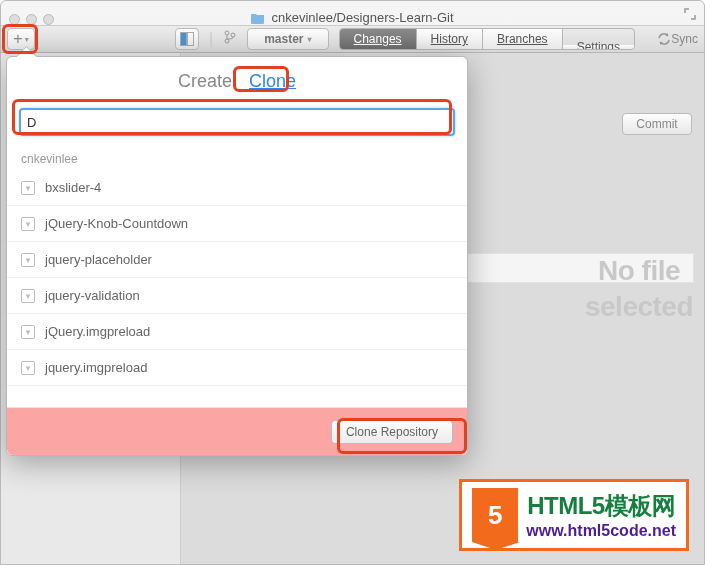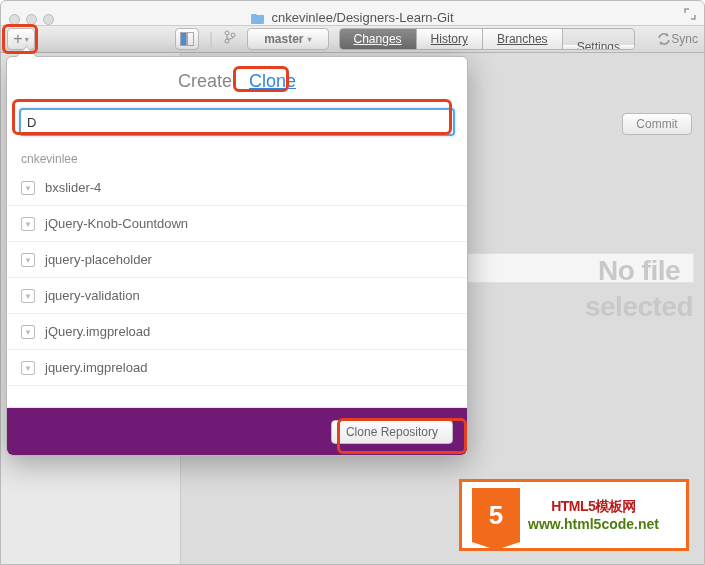--- a/index.html
+++ b/index.html
@@ -56,30 +56,30 @@
 .red-clone { top: 66px; left: 233px; width: 56px; height: 26px; }
 
 .search { margin:0 12px; height:28px; border:2px solid #5aa6e6; border-radius:4px; background:#fff; display:flex; align-items:center; padding:0 6px; font-size:13px; color:#333; box-shadow:0 0 3px rgba(90,166,230,.5); }
 .red-search { top: 99px; left: 12px; width: 440px; height: 36px; }
 
 .group { padding:16px 14px 4px; font-size:12px; color:#999; }
 .repo-list { max-height:245px; overflow:auto; }
 .repo-item { display:flex; align-items:center; gap:10px; padding:10px 14px; border-bottom:1px solid #eee; font-size:13px; color:#666; }
 .repo-icon { width:14px; height:14px; border:1px solid #bbb; border-radius:2px; display:flex; align-items:center; justify-content:center; font-size:9px; color:#bbb; }
 
-.pop-footer { position:absolute; bottom:0; left:0; right:0; height:48px; border-top:1px solid #e5e5e5; display:flex; align-items:center; justify-content:flex-end; padding:0 14px; background:#701a75; border-radius:0 0 6px 6px; }
+.pop-footer { position:absolute; bottom:0; left:0; right:0; height:48px; border-top:1px solid #e5e5e5; display:flex; align-items:center; justify-content:flex-end; padding:0 14px; background:#fca5a5; border-radius:0 0 6px 6px; }
 .clone-btn { height:24px; padding:0 14px; border:1px solid #bbb; border-radius:4px; background:linear-gradient(#fdfdfd,#ececec); font-size:12px; color:#666; display:flex; align-items:center; }
 .red-clonebtn { top: 418px; left: 337px; width: 130px; height: 36px; }
 
 .watermark { position:absolute; right:16px; bottom:14px; width:230px; height:72px; border:3px solid #f26a1b; background:#fff; display:flex; align-items:center; padding:6px 10px; gap:8px; }
 .h5badge { width:48px; height:54px; background:#f26a1b; position:relative; display:flex; align-items:center; justify-content:center; }
 .h5badge::after { content:""; position:absolute; bottom:-8px; left:0; border-left:24px solid transparent; border-right:24px solid transparent; border-top:8px solid #f26a1b; }
 .h5inner { color:#fff; font-weight:bold; font-size:26px; font-family:Arial; }
-.wm-text .l1 { font-size:14px; font-weight:bold; color:#b91c1c; letter-spacing:-0.5px;text-align:center; }
-.wm-text .l2 { font-size:14px; font-weight:bold; color:#4d7c0f; }
+.wm-text .l1 { font-size:24px; font-weight:bold; color:#15803d; letter-spacing:-0.5px;text-align:center; }
+.wm-text .l2 { font-size:16px; font-weight:bold; color:#4c1d95; }
 </style>
 </head>
 <body>
 
 <div class="outer-border">
 
   <div class="titlebar">
     <div class="traffic">
       <div class="dot"></div>
       <div class="dot"></div>

